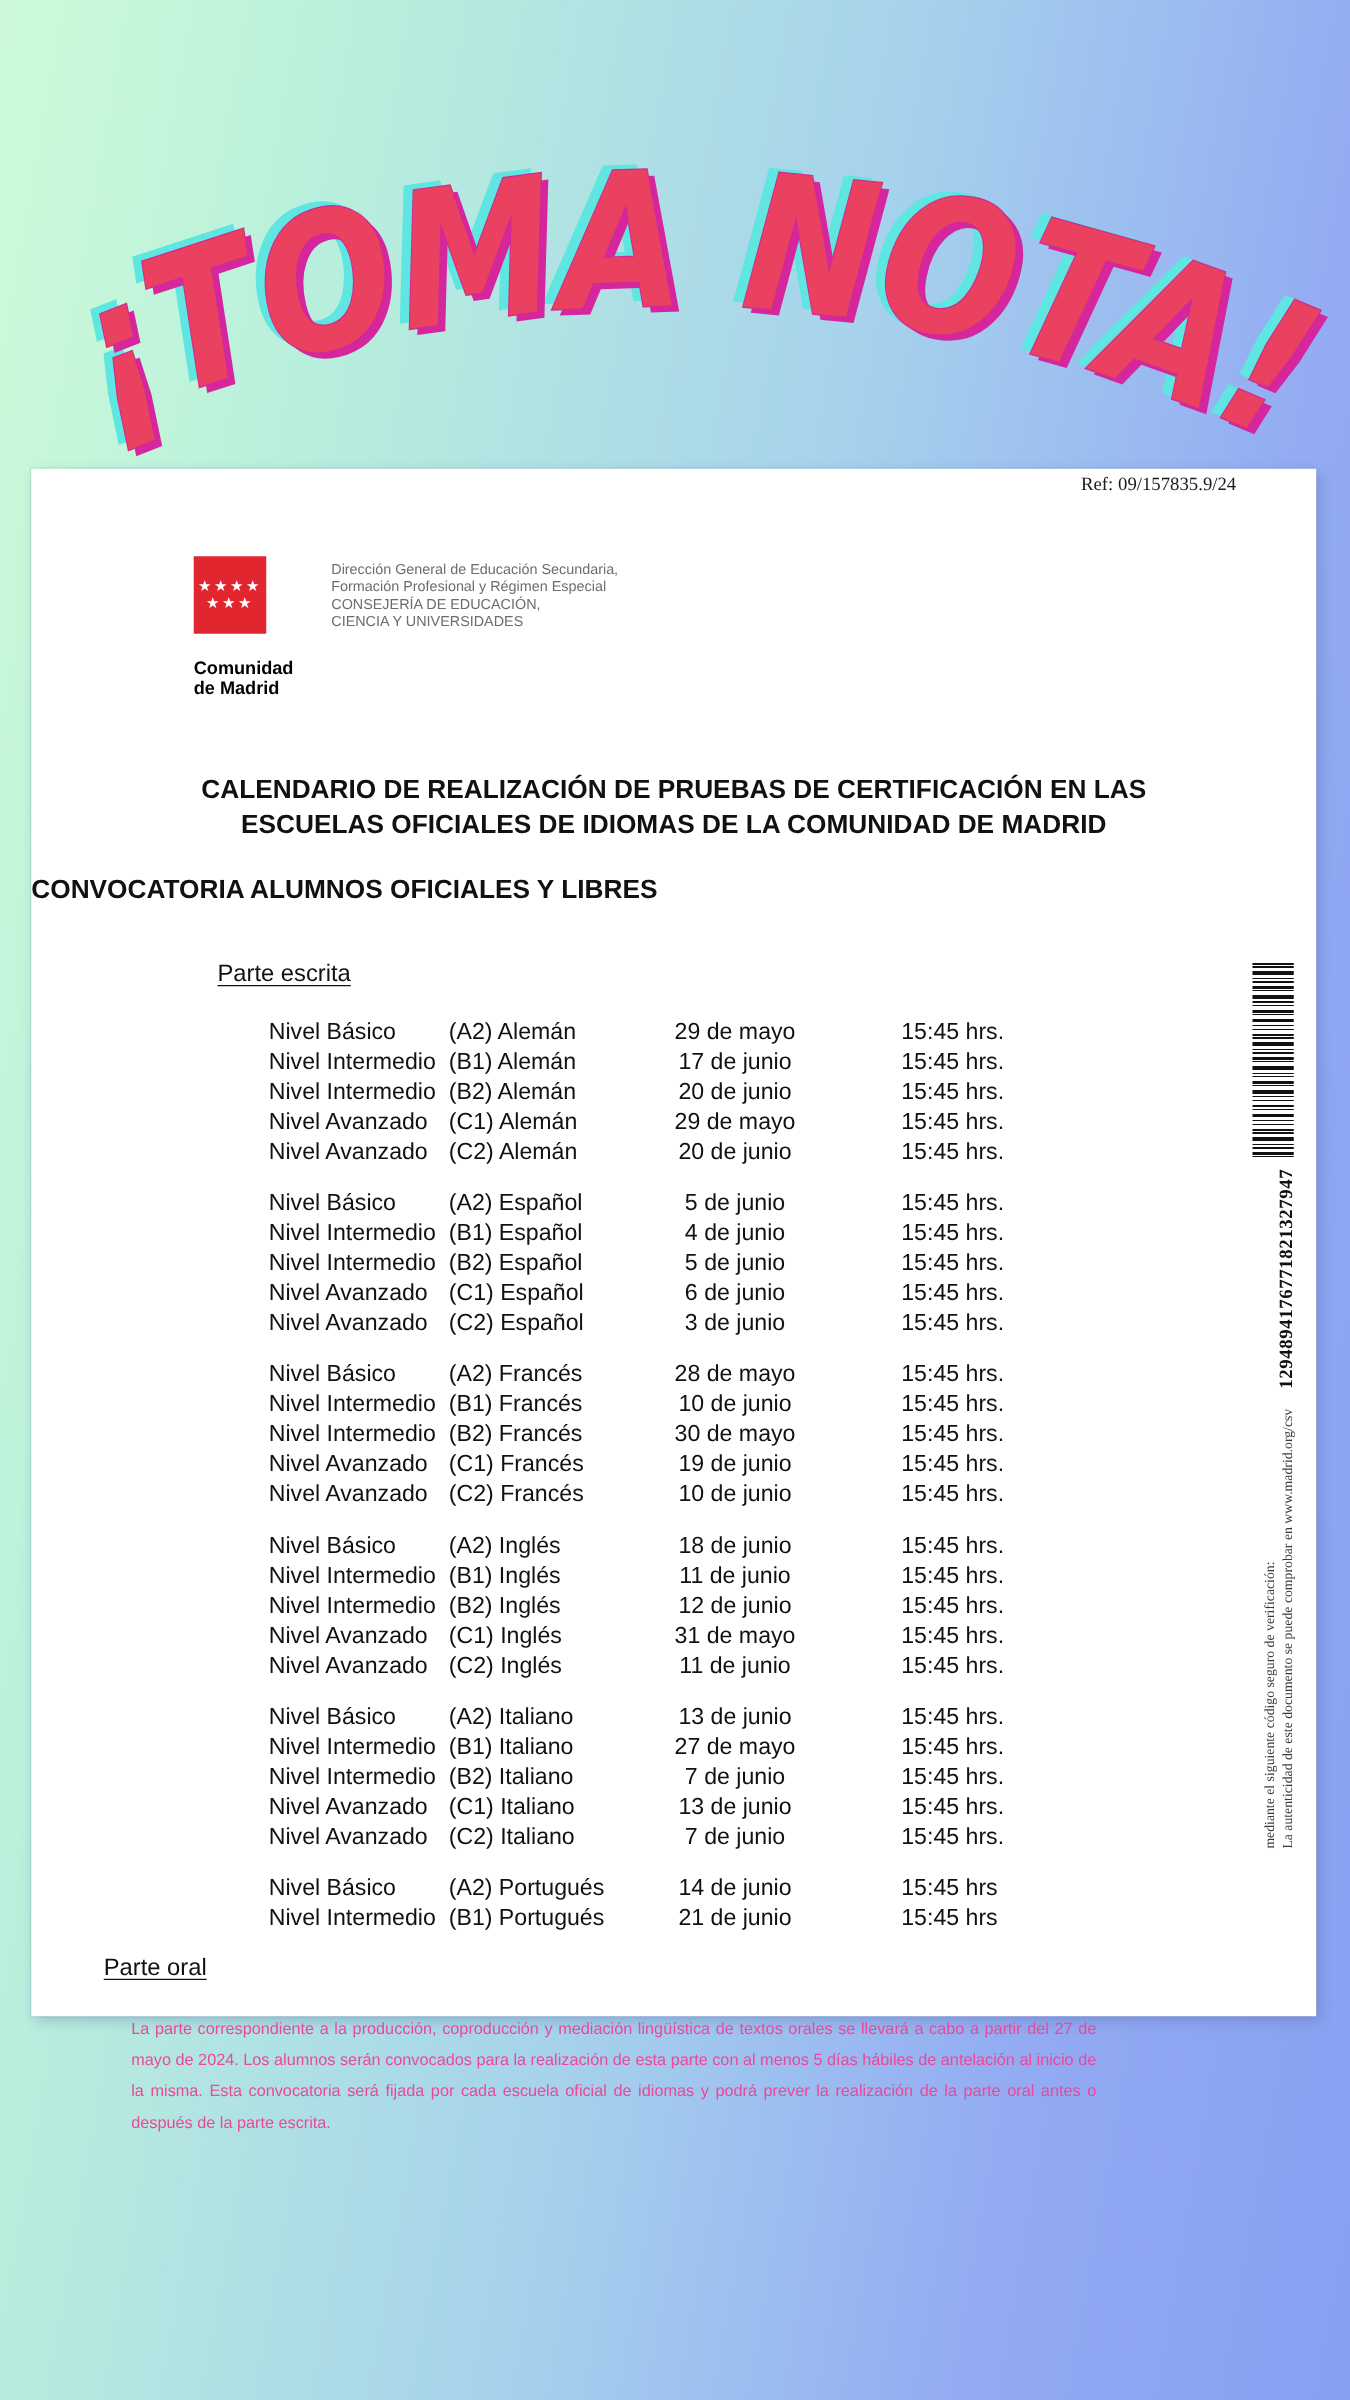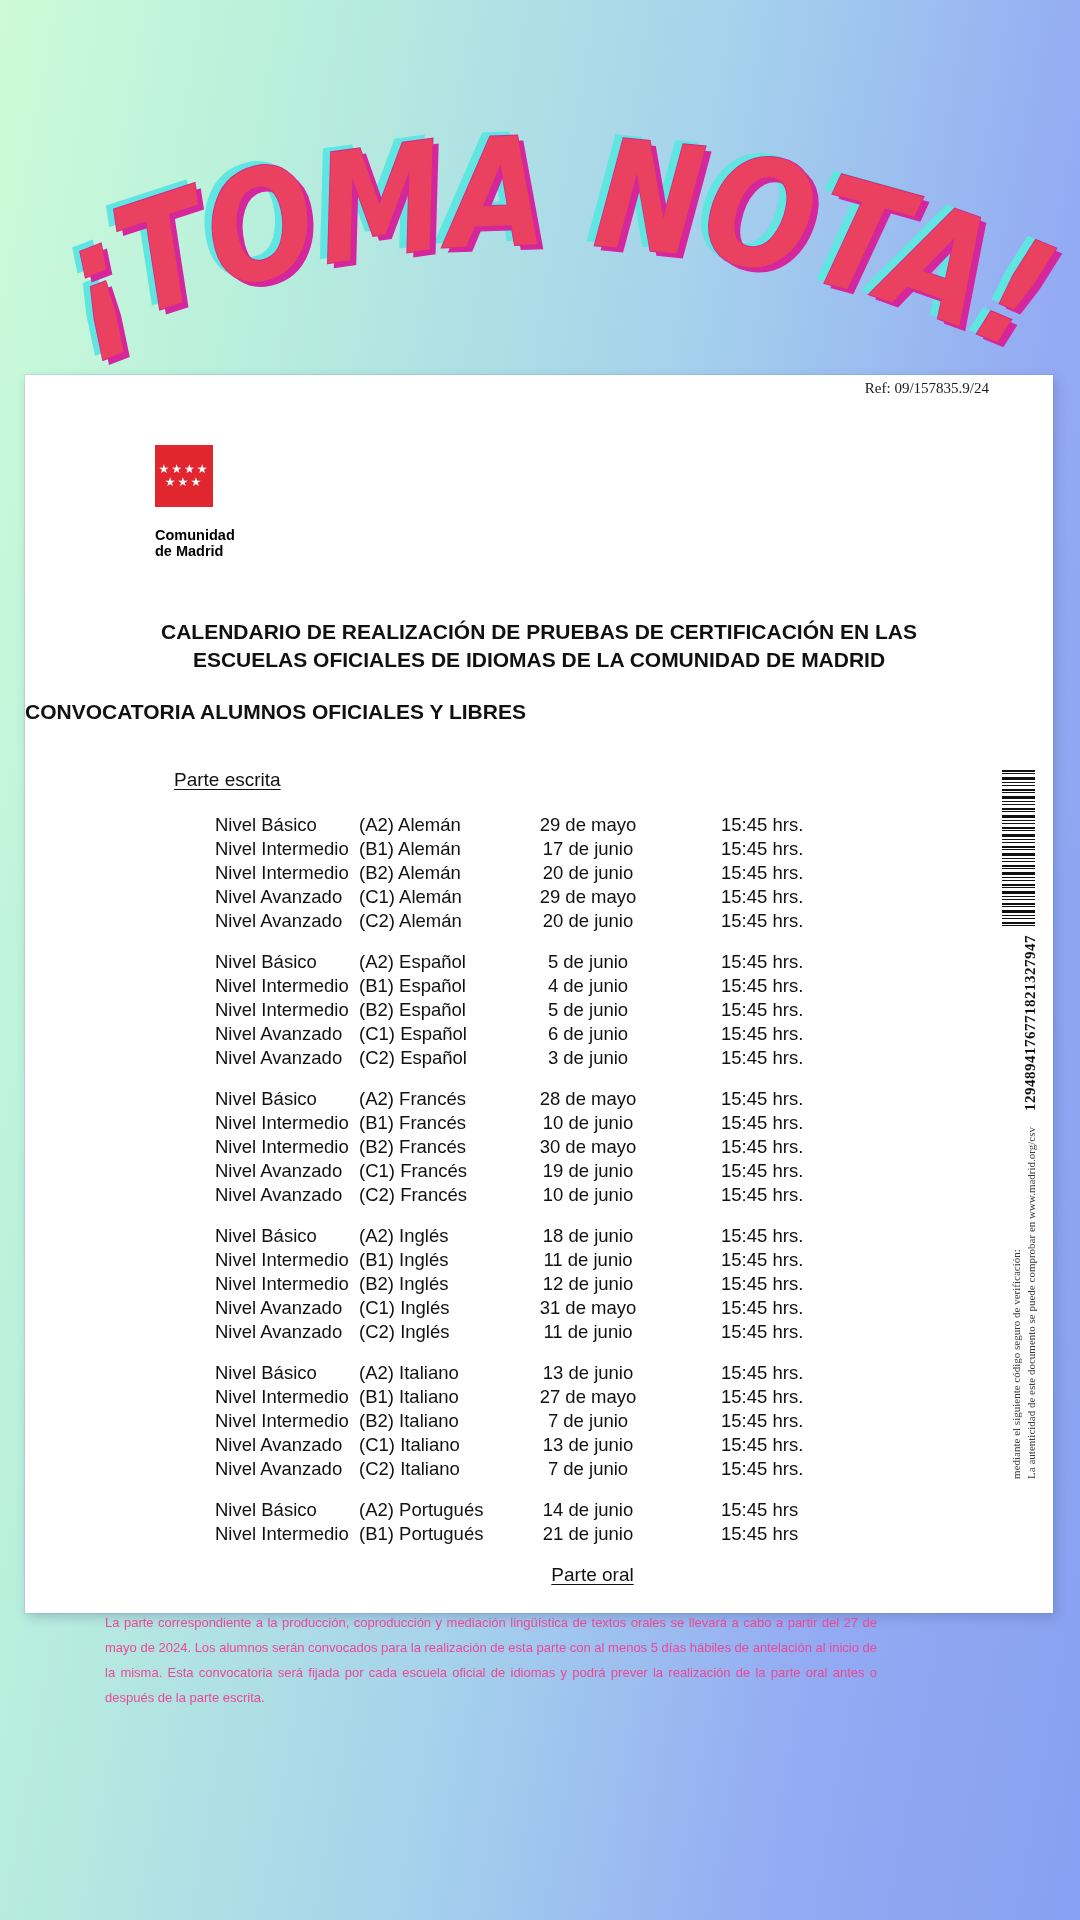--- a/index.html
+++ b/index.html
@@ -21,21 +21,21 @@
     align-items:center;justify-content:center;gap:0;}
   .flag .srow{font-family:"DejaVu Sans",sans-serif;font-size:12px;line-height:13px;letter-spacing:2px;white-space:nowrap;}
   .logo-name{margin-top:20px;font-size:14.5px;font-weight:bold;line-height:16px;color:#000;}
   .dept{font-size:11.5px;line-height:14px;color:#6d6d6d;padding-top:4px;white-space:nowrap;}
   
   .content{padding-top:243px;}
   .doc-title{width:880px;margin:0 auto;text-align:center;font-weight:bold;font-size:21px;line-height:28px;color:#111;}
   .doc-subtitle{margin-top:26px;text-align:left;font-weight:bold;font-size:21px;color:#111;}
   .sec-heading{font-size:19px;color:#111;text-decoration:underline;text-underline-offset:3px;}
   .heading-escrita{margin:45px 0 22px 149px;}
-  .heading-oral{margin:18px 0 0 107px;text-align:center;}
+  .heading-oral{margin:18px 0 0 58px;}
   .group{margin-bottom:17px;}
   .row{display:grid;grid-template-columns:144px 170px 118px 186px;margin-left:190px;
     height:24px;line-height:24px;font-size:18.5px;color:#111;white-space:nowrap;}
   .c.date{text-align:center;}
   .c.time{padding-left:74px;}
   .para{margin:24px 0 0 80px;width:772px;font-size:13px;line-height:25px;text-align:justify;color:#ec4899;}
   
   .barcode{position:absolute;left:977px;top:395px;width:33px;height:156px;
     background:repeating-linear-gradient(to bottom,
       #111 0px,#111 2px,#fff 2px,#fff 3px,#111 3px,#111 4px,#fff 4px,#fff 7px,
@@ -75,20 +75,26 @@
       <div class="logo-left">
         <div class="flag">
           <div class="srow">★★★★</div>
           <div class="srow">★★★</div>
         </div>
         <div class="logo-name">
           <div>Comunidad</div>
           <div>de Madrid</div>
         </div>
       </div>
+      <div class="dept">
+          <div>Dirección General de Educación Secundaria,</div>
+          <div>Formación Profesional y Régimen Especial</div>
+          <div>CONSEJERÍA DE EDUCACIÓN,</div>
+          <div>CIENCIA Y UNIVERSIDADES</div>
+        </div>
     </div>
 
     <div class="content">
       <div class="doc-title">
           <div>CALENDARIO DE REALIZACIÓN DE PRUEBAS DE CERTIFICACIÓN EN LAS</div>
           <div>ESCUELAS OFICIALES DE IDIOMAS DE LA COMUNIDAD DE MADRID</div>
         </div>
       <div class="doc-subtitle">CONVOCATORIA ALUMNOS OFICIALES Y LIBRES</div>
 
       <div>

